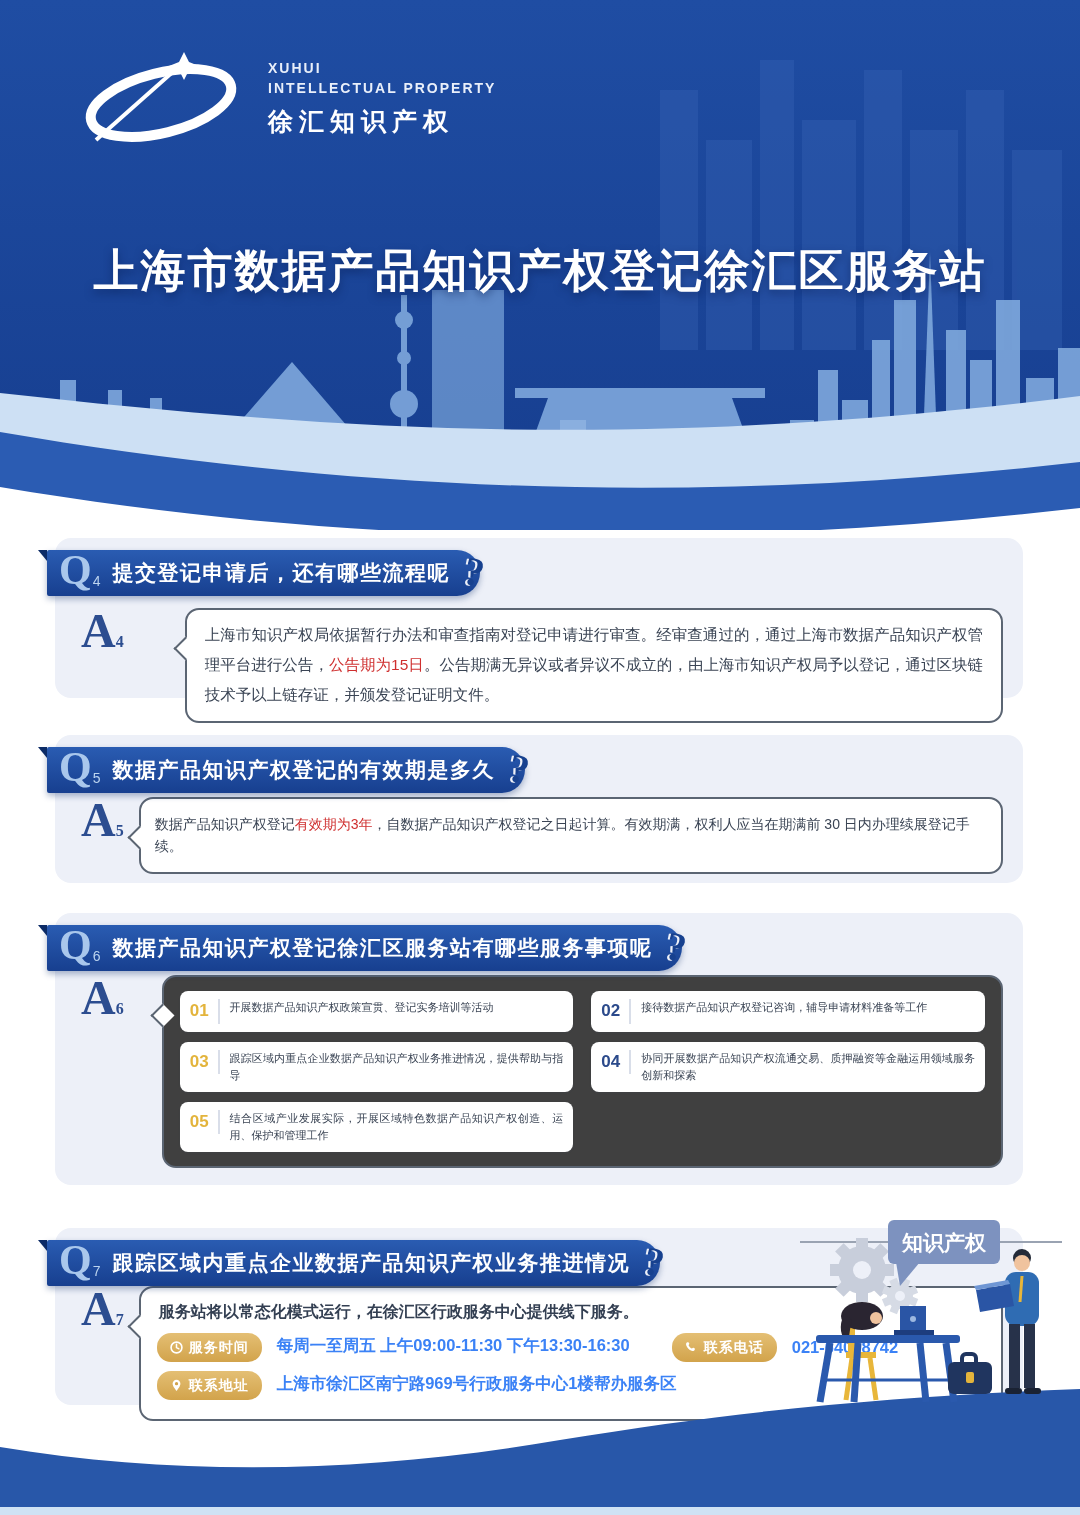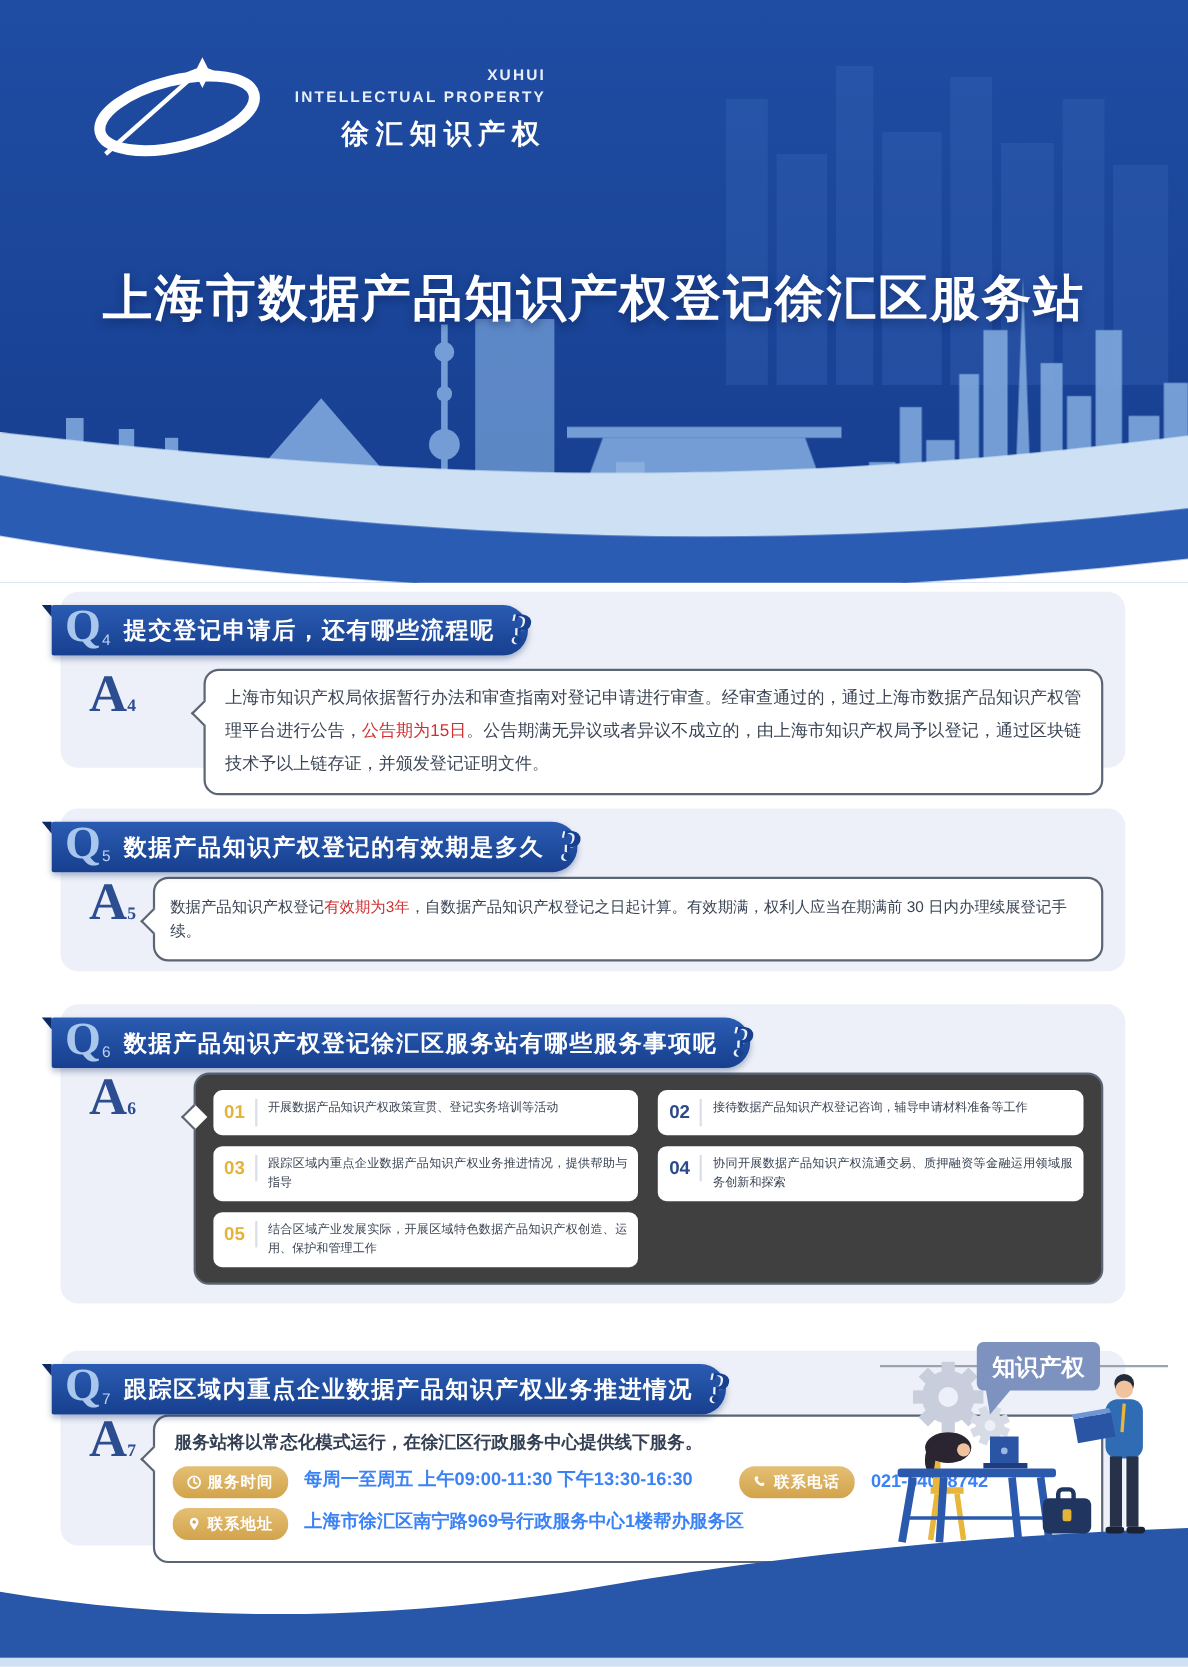--- a/index.html
+++ b/index.html
@@ -3,21 +3,21 @@
 <meta charset="utf-8">
 <style>
   html,body{margin:0;padding:0;}
   body{
     width:1080px;height:1515px;position:relative;overflow:hidden;background:#ffffff;
     font-family:"Liberation Sans","DejaVu Sans",sans-serif;
   }
   
   .header{position:absolute;top:0;left:0;width:1080px;height:530px;}
   .logo{position:absolute;top:48px;left:66px;display:flex;align-items:center;z-index:3;}
-  .logo-text{margin-left:22px;color:#fff;text-align:right;}
+  .logo-text{margin-left:22px;color:#fff;}
   .logo-en{font-size:14px;font-weight:bold;letter-spacing:2px;color:#e9effa;line-height:1.45;}
   .logo-cn{font-size:25px;font-weight:bold;letter-spacing:6px;margin-top:7px;}
   .main-title{
     position:absolute;top:241px;left:0;width:1080px;text-align:center;z-index:3;
     font-size:45px;font-weight:bold;color:#ffffff;letter-spacing:2px;
     text-shadow:0 4px 8px rgba(8,28,80,.5);
   }
   
   .card{position:absolute;left:55px;width:968px;background:#edf0f8;border-radius:16px;}
   #card-q4{top:538px;height:160px;}
@@ -37,21 +37,21 @@
     color:#a9c7ec;line-height:.9;margin-top:-4px;}
   .qsub{font-size:14px;color:#bcd4ef;align-self:flex-end;margin:0 12px 7px 1px;}
   .qtext{font-size:21px;font-weight:bold;color:#ffffff;letter-spacing:1.5px;}
   .qmark{
     font-family:"Liberation Serif","DejaVu Serif",serif;font-size:40px;font-weight:bold;
     color:#17418f;transform:rotate(12deg);margin-left:-16px;margin-top:-4px;
     text-shadow:-2px 1px 0 #edf0f8;
   }
   .arow{position:absolute;left:26px;right:20px;display:flex;align-items:flex-start;}
   #card-q4 .arow{top:70px;gap:46px;} #card-q5 .arow{top:62px;}
-  #card-q6 .arow{top:62px;gap:14px;} #card-q7 .arow{top:58px;}
+  #card-q6 .arow{top:62px;} #card-q7 .arow{top:58px;}
   .aletter{font-family:"Liberation Serif","DejaVu Serif",serif;font-size:48px;font-weight:bold;
     color:#2c4d90;line-height:.95;white-space:nowrap;}
   .asub{font-size:16px;font-weight:bold;color:#2c4d90;font-family:"Liberation Serif","DejaVu Serif",serif;}
   .abox{
     position:relative;margin-left:15px;flex:1;background:#ffffff;
     border:2px solid #5b6573;border-radius:14px;padding:10px 18px;
     font-size:15.5px;line-height:1.95;color:#3a4454;text-align:justify;
   }
   .abox::before{content:"";position:absolute;left:-10px;top:30px;width:15px;height:15px;
     background:#fff;border-left:2px solid #5b6573;border-bottom:2px solid #5b6573;

